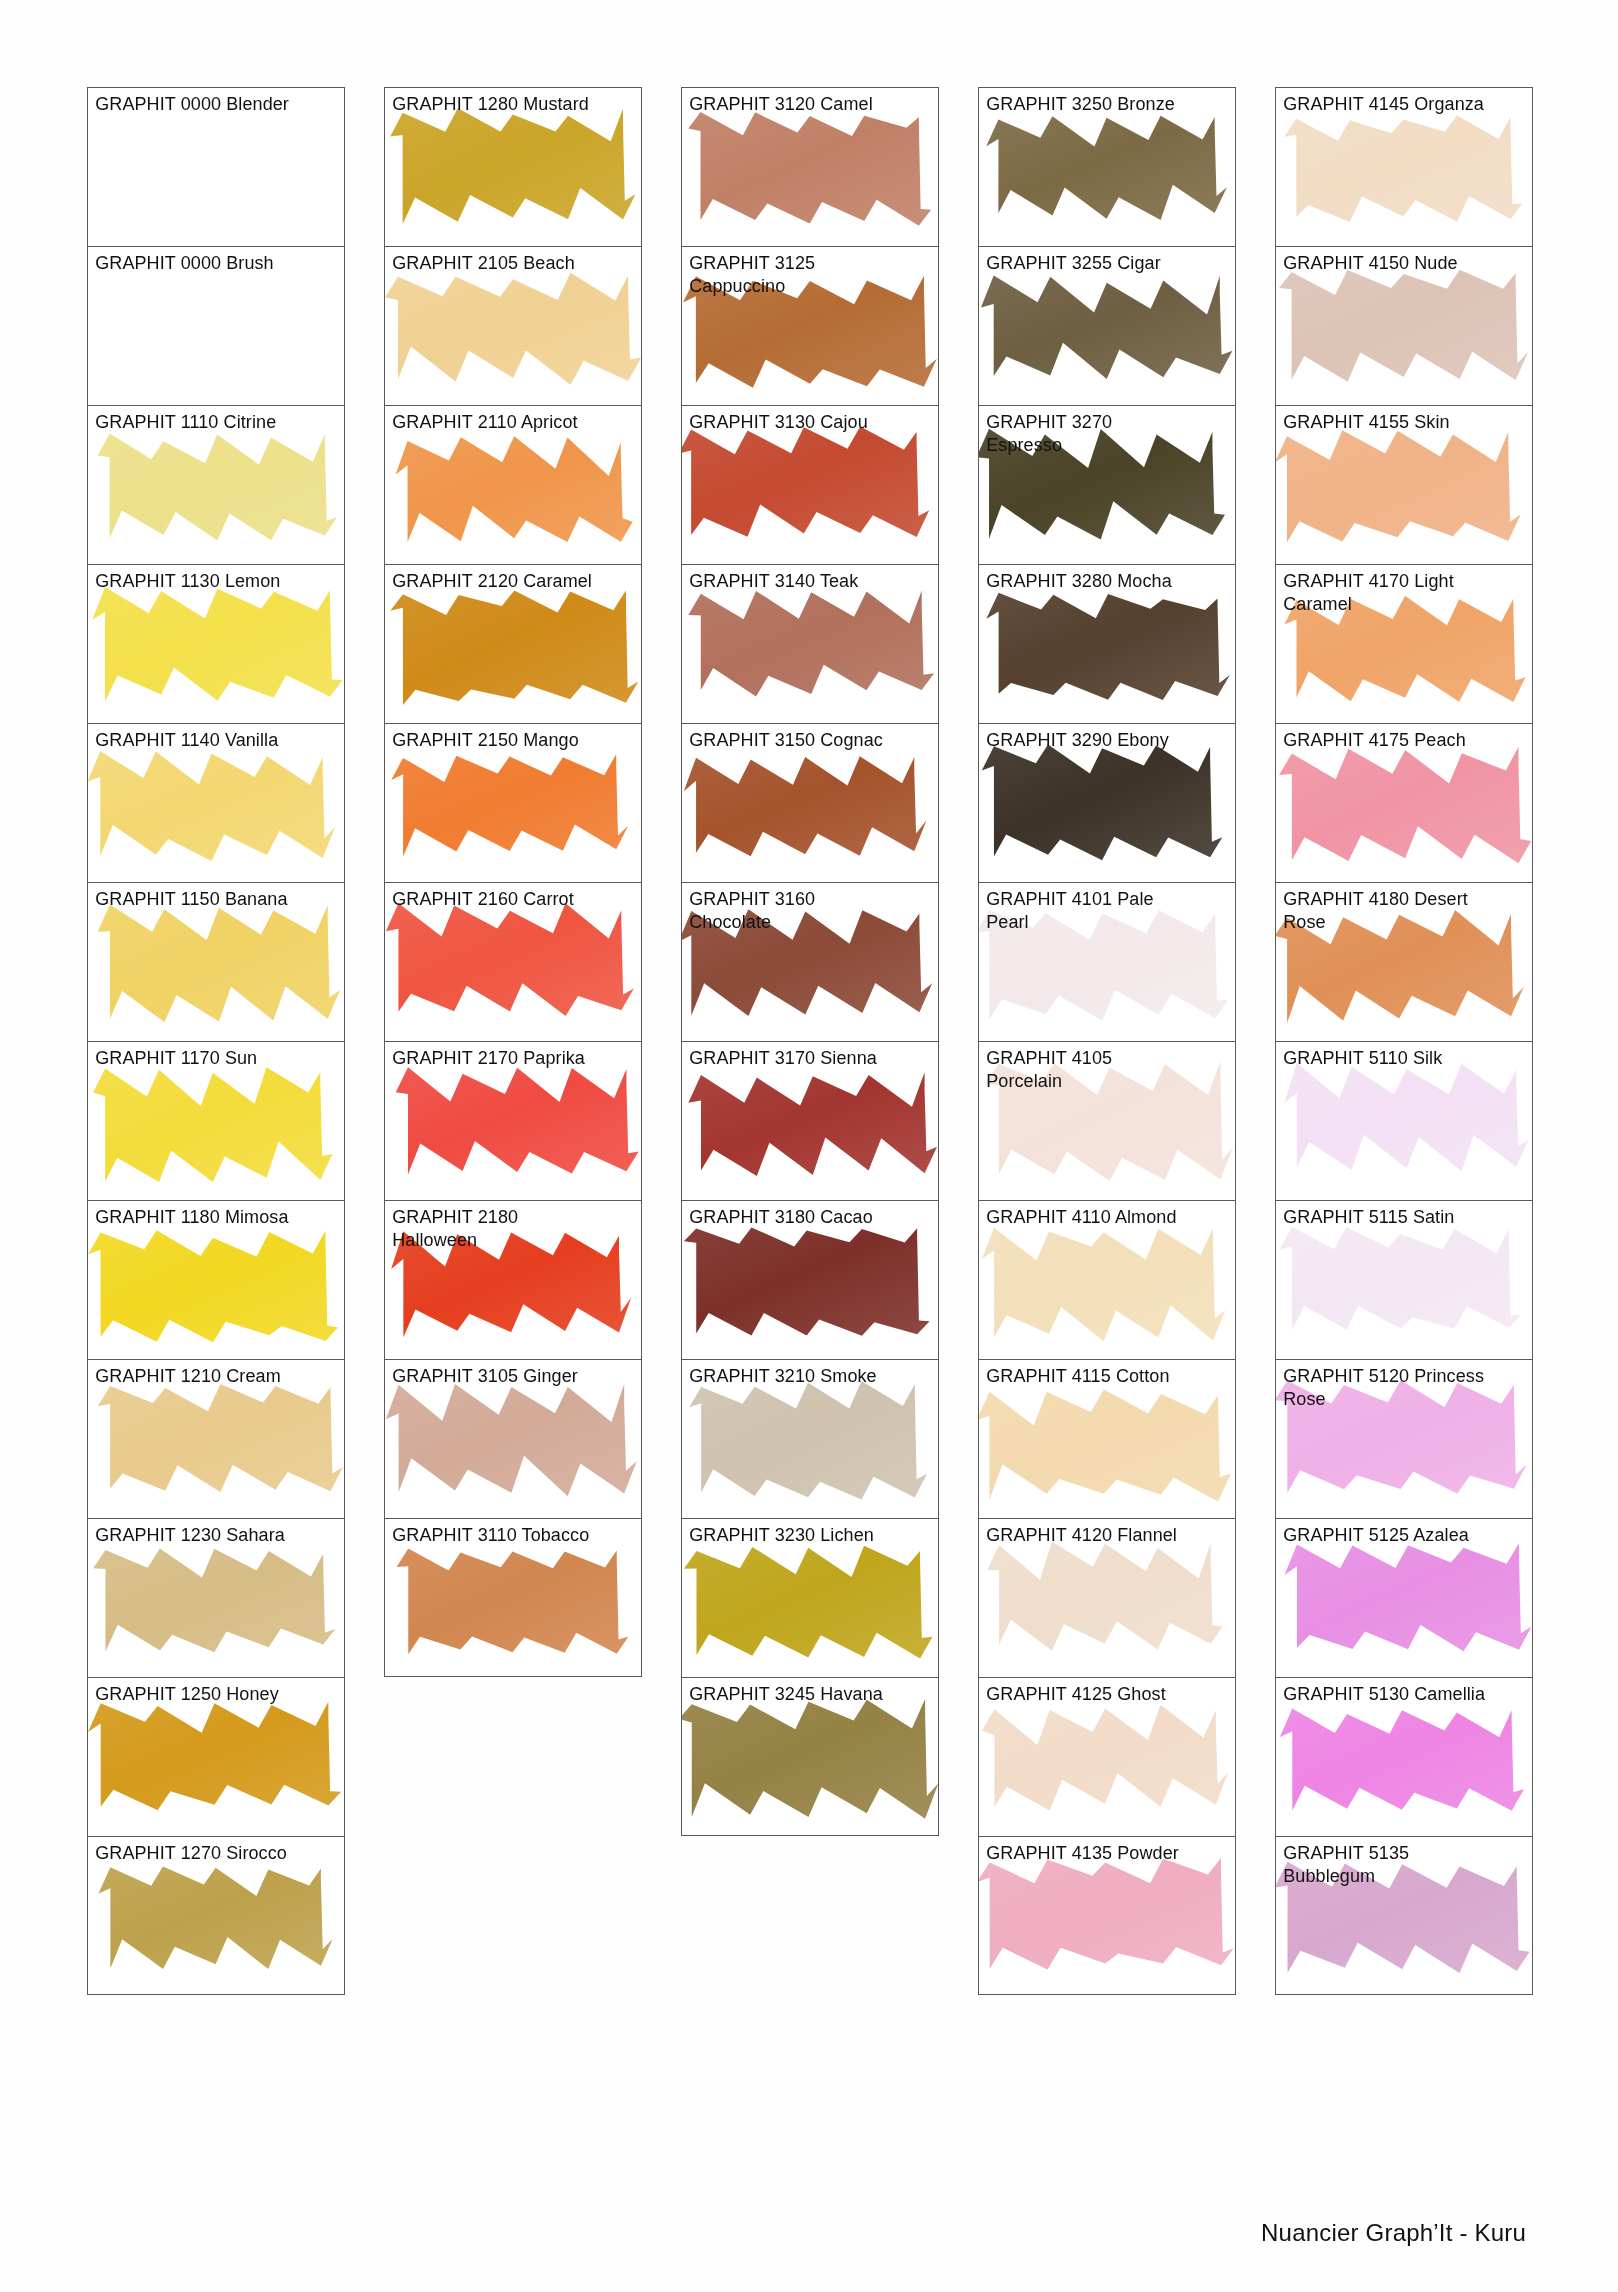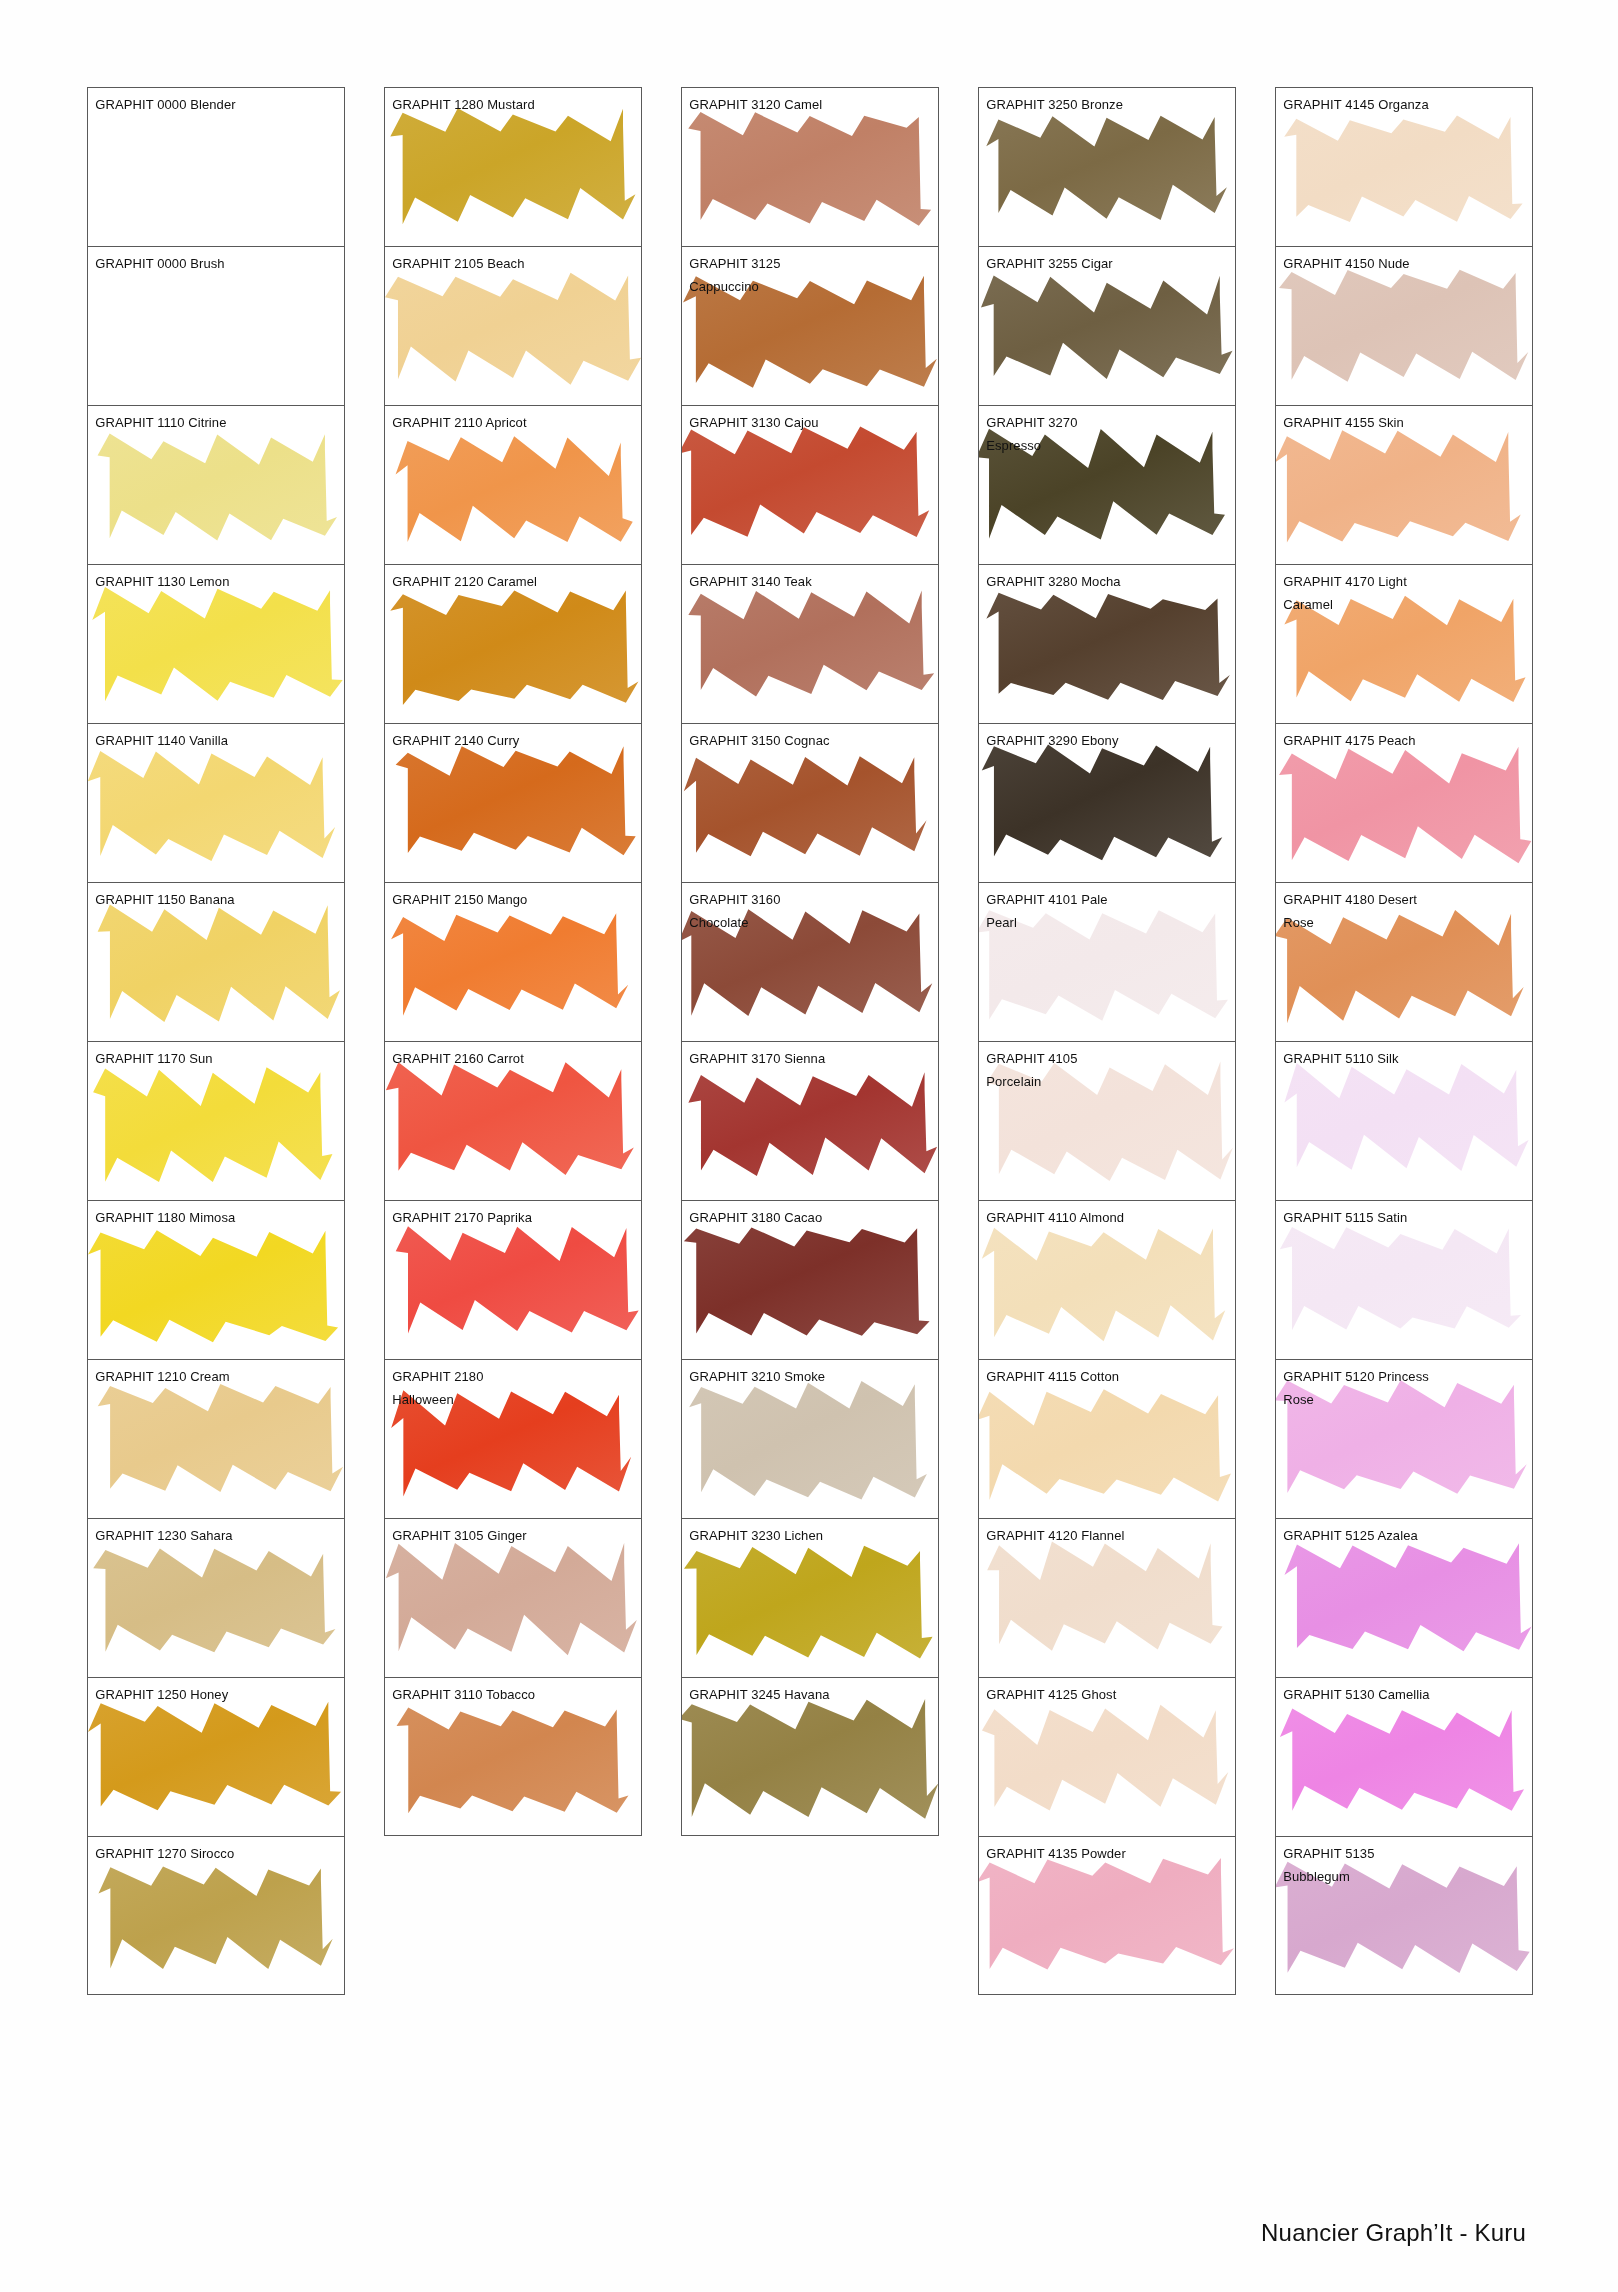--- a/index.html
+++ b/index.html
@@ -44,21 +44,21 @@
     border-bottom: none;
     background: #ffffff;
     overflow: hidden;
   }
   .col .cell:last-child {
     border-bottom: 0.9px solid #595959;
   }
   .cell-label {
     position: relative;
     z-index: 3;
-    font-size: 13px;
+    font-size: 18px;
     line-height: 23px;
     color: #111111;
     padding: 5.4px 0 0 7.2px;
     letter-spacing: 0.1px;
     white-space: pre-line;
     pointer-events: none;
   }
   .swatch-wrap {
     position: absolute;
     left: 0;
@@ -305,35 +305,20 @@
               </defs>
               <path d="M 20.0 31.9 L 5.9 34.1 L 20.0 21.9 L 68.2 37.4 L 82.2 22.4 L 130.5 30.7 L 144.5 19.0 L 192.8 35.4 L 206.8 19.8 L 255.1 33.8 L 269.1 19.0 L 269.1 27.0 L 271.1 91.8 L 283.1 87.0 L 269.1 102.9 L 220.8 89.5 L 206.8 100.3 L 158.5 89.5 L 144.5 99.8 L 96.3 93.0 L 82.2 101.5 L 34.0 93.2 L 20.0 104.5 Z" fill="url(#g31)"></path>
             </svg>
           </div>
           <div class="cell-label">GRAPHIT 2120 Caramel</div>
         </div>
         <div class="cell">
           <div class="swatch-wrap">
             <svg viewBox="0 0 286 118" preserveAspectRatio="none">
               <defs>
-                <linearGradient id="g35" x1="0" y1="0" x2="1" y2="1">
-                  <stop offset="0%" stop-color="#d56a1c" stop-opacity="0.92"></stop>
-                  <stop offset="45%" stop-color="#d56a1c" stop-opacity="1"></stop>
-                  <stop offset="100%" stop-color="#d56a1c" stop-opacity="0.88"></stop>
-                </linearGradient>
-              </defs>
-              <path d="M 25.5 33.0 L 11.9 30.4 L 25.5 21.5 L 72.2 38.7 L 85.7 16.6 L 132.4 32.2 L 146.0 19.9 L 192.7 31.8 L 206.3 20.5 L 253.0 37.4 L 266.5 16.7 L 266.5 27.4 L 268.5 83.5 L 280.1 83.9 L 266.5 98.0 L 219.8 77.5 L 206.3 95.9 L 159.6 83.7 L 146.0 93.9 L 99.3 81.3 L 85.7 94.7 L 39.0 84.1 L 25.5 96.3 Z" fill="url(#g35)"></path>
-            </svg>
-          </div>
-          <div class="cell-label">GRAPHIT 2140 Curry</div>
-        </div>
-        <div class="cell">
-          <div class="swatch-wrap">
-            <svg viewBox="0 0 286 118" preserveAspectRatio="none">
-              <defs>
                 <linearGradient id="g37" x1="0" y1="0" x2="1" y2="1">
                   <stop offset="0%" stop-color="#f07c30" stop-opacity="0.92"></stop>
                   <stop offset="45%" stop-color="#f07c30" stop-opacity="1"></stop>
                   <stop offset="100%" stop-color="#f07c30" stop-opacity="0.88"></stop>
                 </linearGradient>
               </defs>
               <path d="M 20.2 37.6 L 6.8 42.0 L 20.2 25.3 L 66.3 43.3 L 79.7 23.7 L 125.8 37.0 L 139.2 24.3 L 185.4 38.5 L 198.7 24.8 L 244.9 38.3 L 258.3 22.5 L 258.3 31.6 L 260.3 83.3 L 271.7 75.9 L 258.3 93.6 L 212.1 75.1 L 198.7 94.6 L 152.6 79.5 L 139.2 94.9 L 93.1 79.1 L 79.7 95.2 L 33.6 77.9 L 20.2 99.2 Z" fill="url(#g37)"></path>
             </svg>
           </div>
           <div class="cell-label">GRAPHIT 2150 Mango</div>

